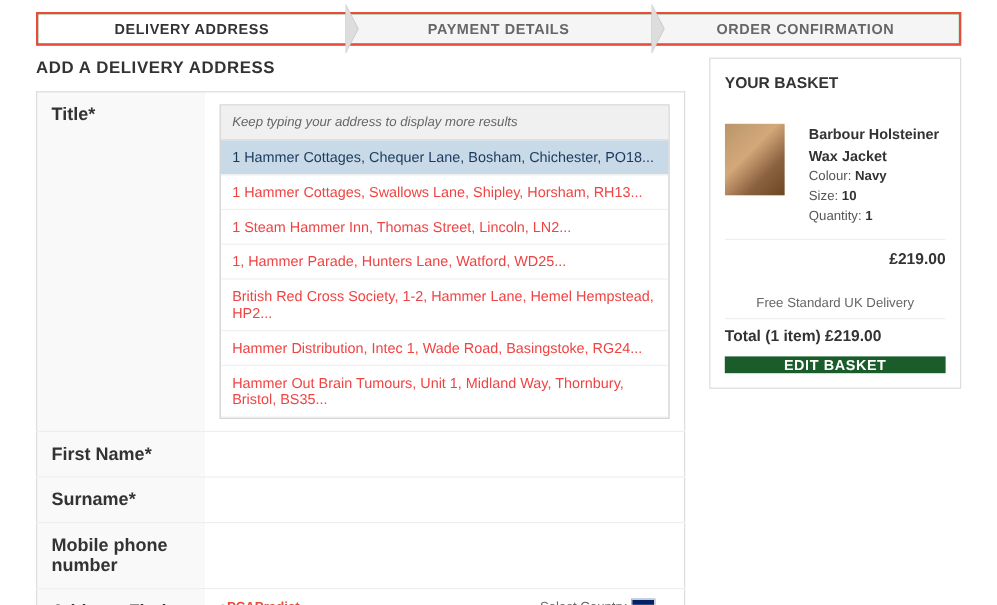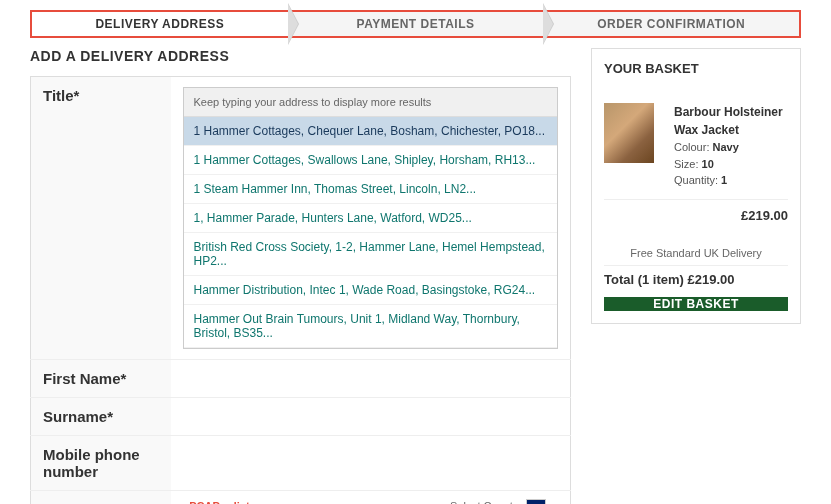--- a/index.html
+++ b/index.html
@@ -114,26 +114,27 @@
     .dropdown-container {
       position: relative;
       background: #fff;
       border: 1px solid #ccc;
     }
     .dropdown-hint {
       padding: 8px 10px;
       background: #f0f0f0;
       color: #666;
       font-size: 11px;
+      font-style: italic;
       border-bottom: 1px solid #ddd;
     }
     .dropdown-item {
       padding: 7px 10px;
       font-size: 12px;
-      color: #0f766e;
+      color: #ef4444;
       cursor: pointer;
       border-bottom: 1px solid #f0f0f0;
     }
     .dropdown-item.highlighted {
       background: #c8d9e8;
       color: #1a3a5c;
     }
 
     
     .address-finder-cell {

